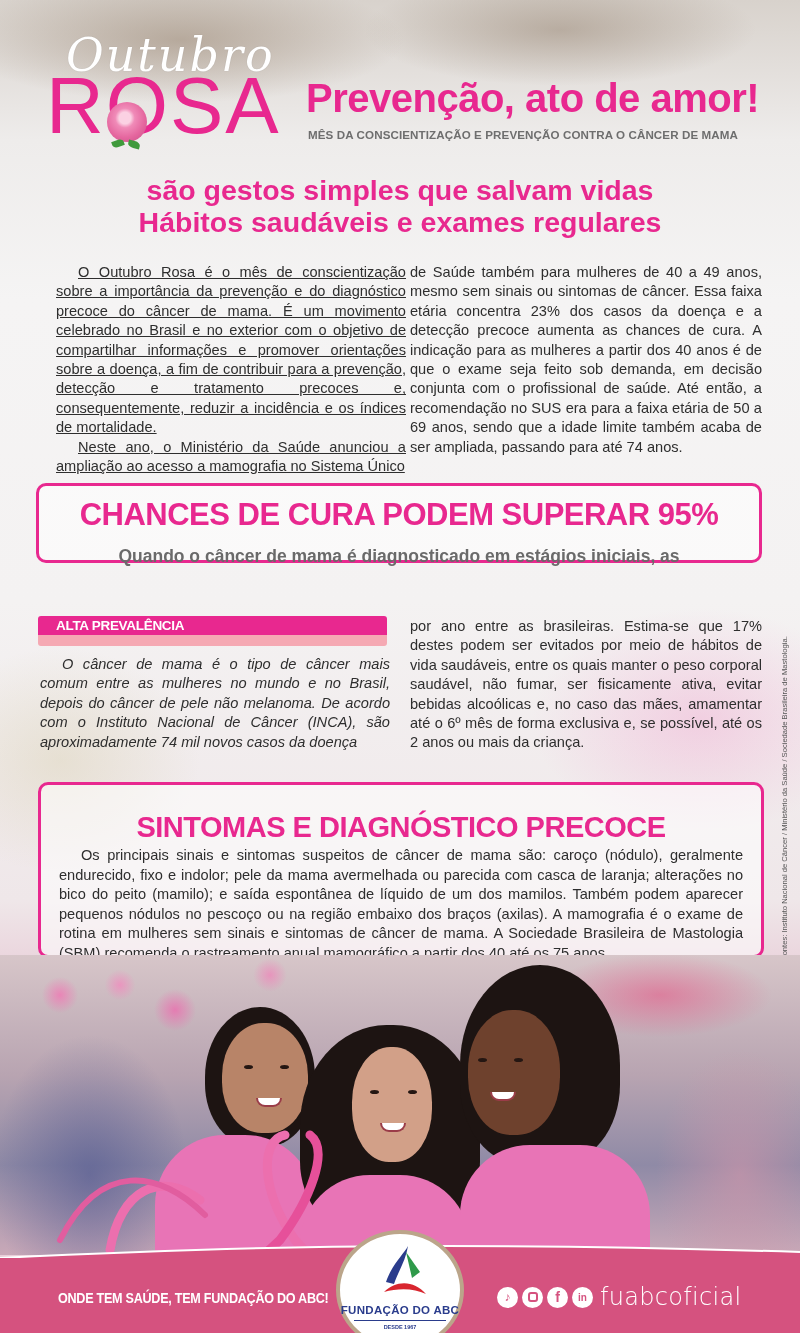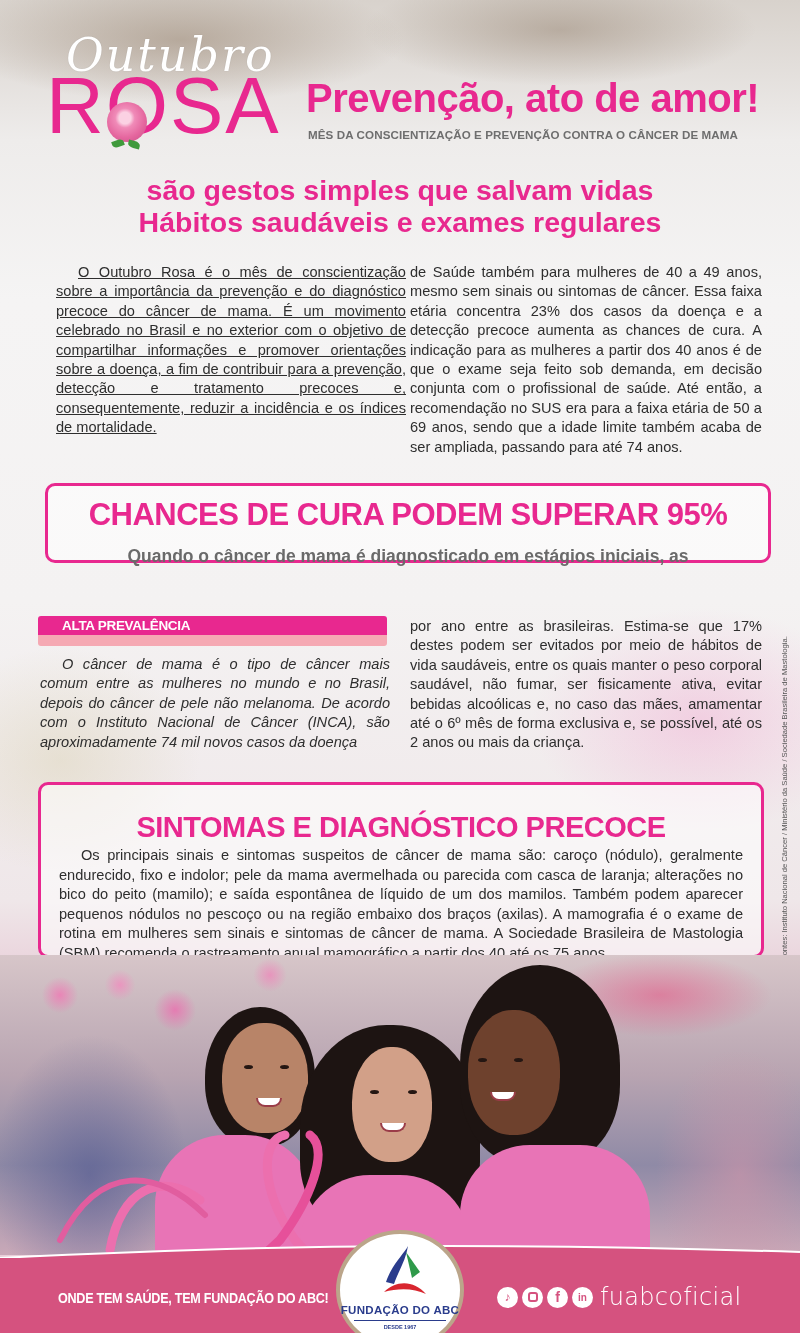--- a/index.html
+++ b/index.html
@@ -83,21 +83,21 @@
     text-align: center; font-weight: 700; color: #e8288f; letter-spacing: -0.5px;
   }
   .box-sub {
     text-align: center; font-weight: 700; color: #6a6a6a;
   }
   .section-tag {
     position: absolute; left: 38px; top: 616px; width: 349px; height: 30px;
   }
   .section-tag .top {
     height: 19px; background: #e8288f; border-radius: 3px 3px 0 0;
-    color: #fff; font-weight: 700; font-size: 13.5px; padding-left: 24px; line-height: 20px; letter-spacing: -0.3px;
+    color: #fff; font-weight: 700; font-size: 13.5px; padding-left: 18px; line-height: 20px; letter-spacing: -0.3px;
   }
   .section-tag .bottom { height: 11px; background: #f5a9b3; border-radius: 0 0 3px 3px; }
   .sources {
     position: absolute; left: 780px; top: 960px; width: 360px;
     transform: rotate(-90deg); transform-origin: 0 0;
     font-size: 7.6px; color: #555; white-space: nowrap;
   }
   .footer {
     position: absolute; left: 0; top: 1258px; width: 800px; height: 75px;
     background: #d5527f;
@@ -139,26 +139,27 @@
 <div class="main-title">Prevenção, ato de amor!</div>
 <div class="subtitle">MÊS DA CONSCIENTIZAÇÃO E PREVENÇÃO CONTRA O CÂNCER DE MAMA</div>
 
 <div class="headline">
   <div>são gestos simples que salvam vidas</div>
   <div>Hábitos saudáveis e exames regulares</div>
 </div>
 
 <div class="col" style="left:56px;top:263px;width:350px;text-decoration:underline;">
   <p>O Outubro Rosa é o mês de conscientização sobre a importância da prevenção e do diagnóstico precoce do câncer de mama. É um movimento celebrado no Brasil e no exterior com o objetivo de compartilhar informações e promover orientações sobre a doença, a fim de contribuir para a prevenção, detecção e tratamento precoces e, consequentemente, reduzir a incidência e os índices de mortalidade.</p>
+  <p>Neste ano, o Ministério da Saúde anunciou a ampliação ao acesso a mamografia no Sistema Único</p>
 </div>
 <div class="col" style="left:410px;top:263px;width:352px;">
   <div>de Saúde também para mulheres de 40 a 49 anos, mesmo sem sinais ou sintomas de câncer. Essa faixa etária concentra 23% dos casos da doença e a detecção precoce aumenta as chances de cura. A indicação para as mulheres a partir dos 40 anos é de que o exame seja feito sob demanda, em decisão conjunta com o profissional de saúde. Até então, a recomendação no SUS era para a faixa etária de 50 a 69 anos, sendo que a idade limite também acaba de ser ampliada, passando para até 74 anos.</div>
 </div>
 
-<div class="box" style="left:45px;top:483px;width:726px;height:80px;">
+<div class="box" style="left:36px;top:483px;width:726px;height:80px;">
   <div class="box-title" style="font-size:31px;margin-top:12px;line-height:34px;">CHANCES DE CURA PODEM SUPERAR 95%</div>
   <div class="box-sub" style="font-size:17.5px;line-height:21px;margin-top:14px;">Quando o câncer de mama é diagnosticado em estágios iniciais, as</div>
 </div>
 
 <div class="section-tag">
   <div class="top">ALTA PREVALÊNCIA</div>
   <div class="bottom"></div>
 </div>
 <div class="col" style="left:40px;top:655px;width:350px;font-style:italic;">
   <p>O câncer de mama é o tipo de câncer mais comum entre as mulheres no mundo e no Brasil, depois do câncer de pele não melanoma. De acordo com o Instituto Nacional de Câncer (INCA), são aproximadamente 74 mil novos casos da doença</p>

